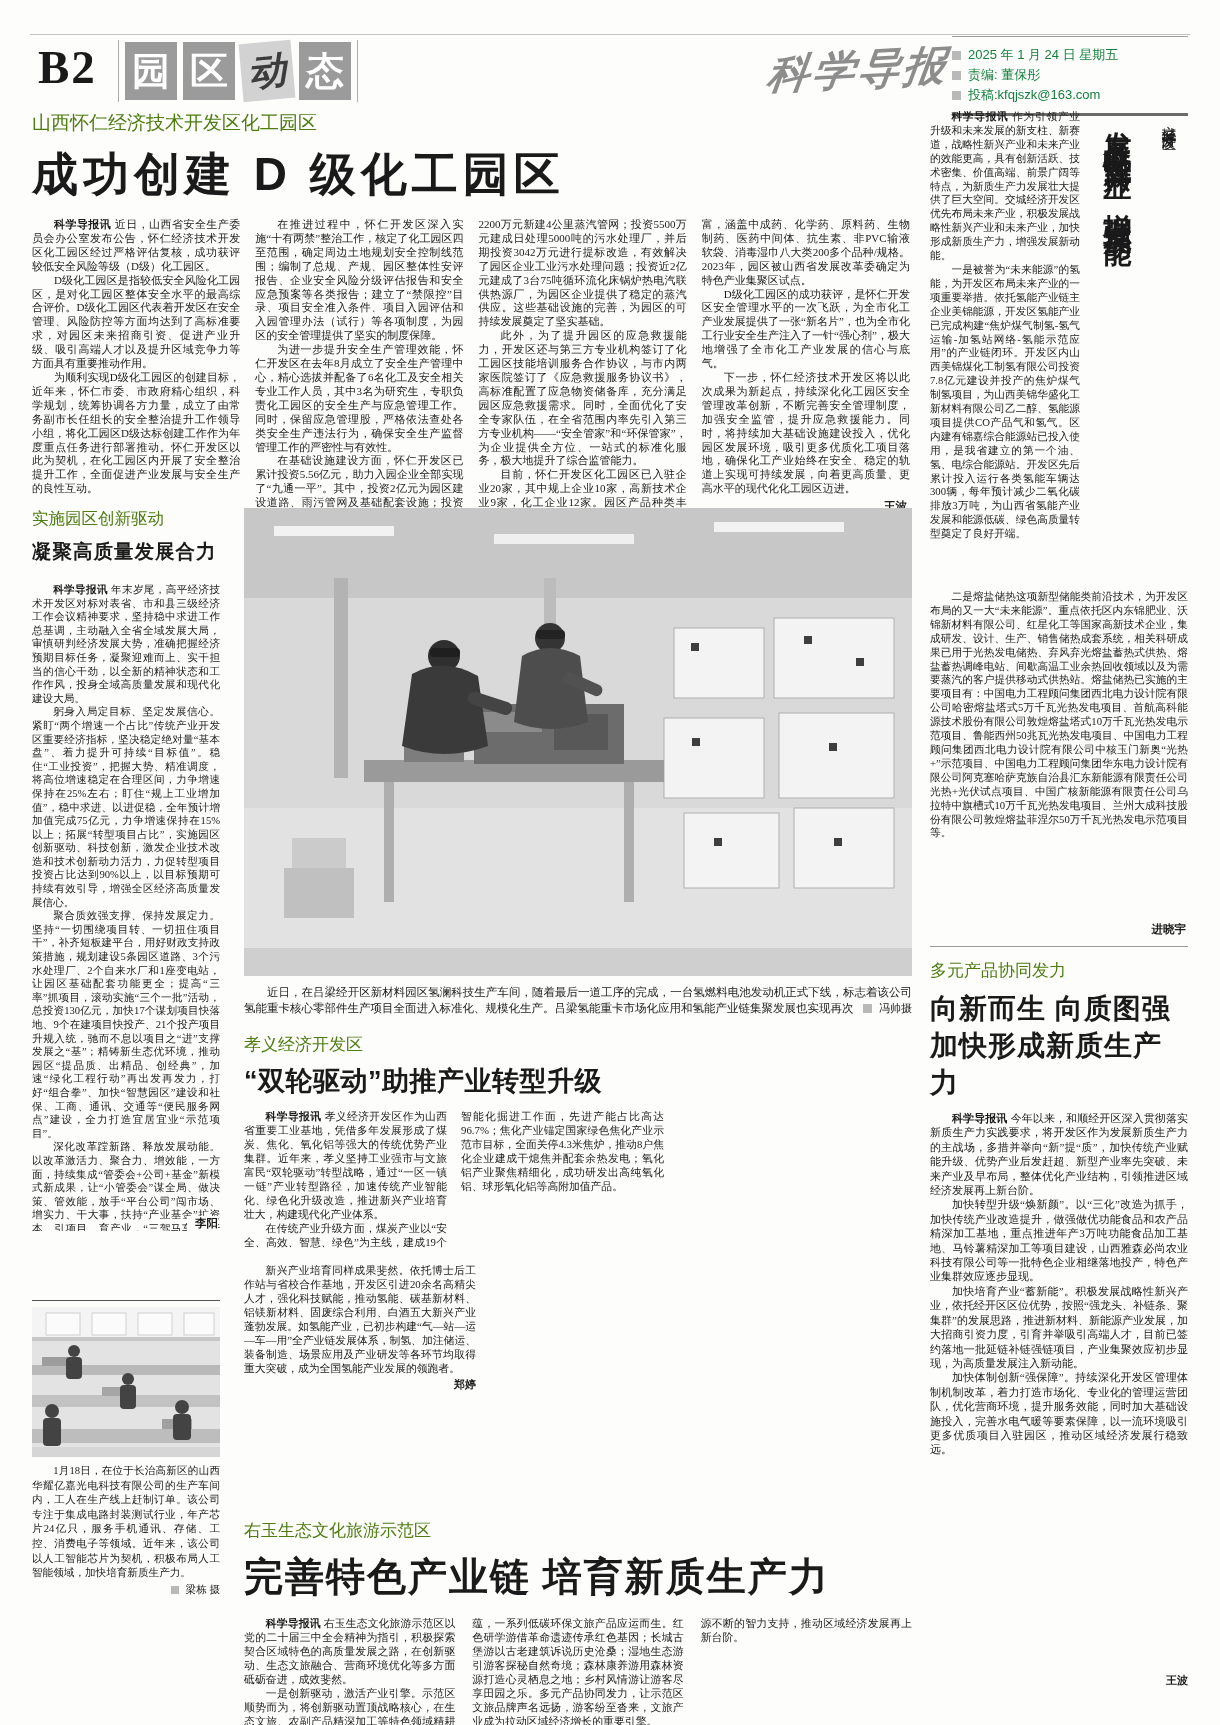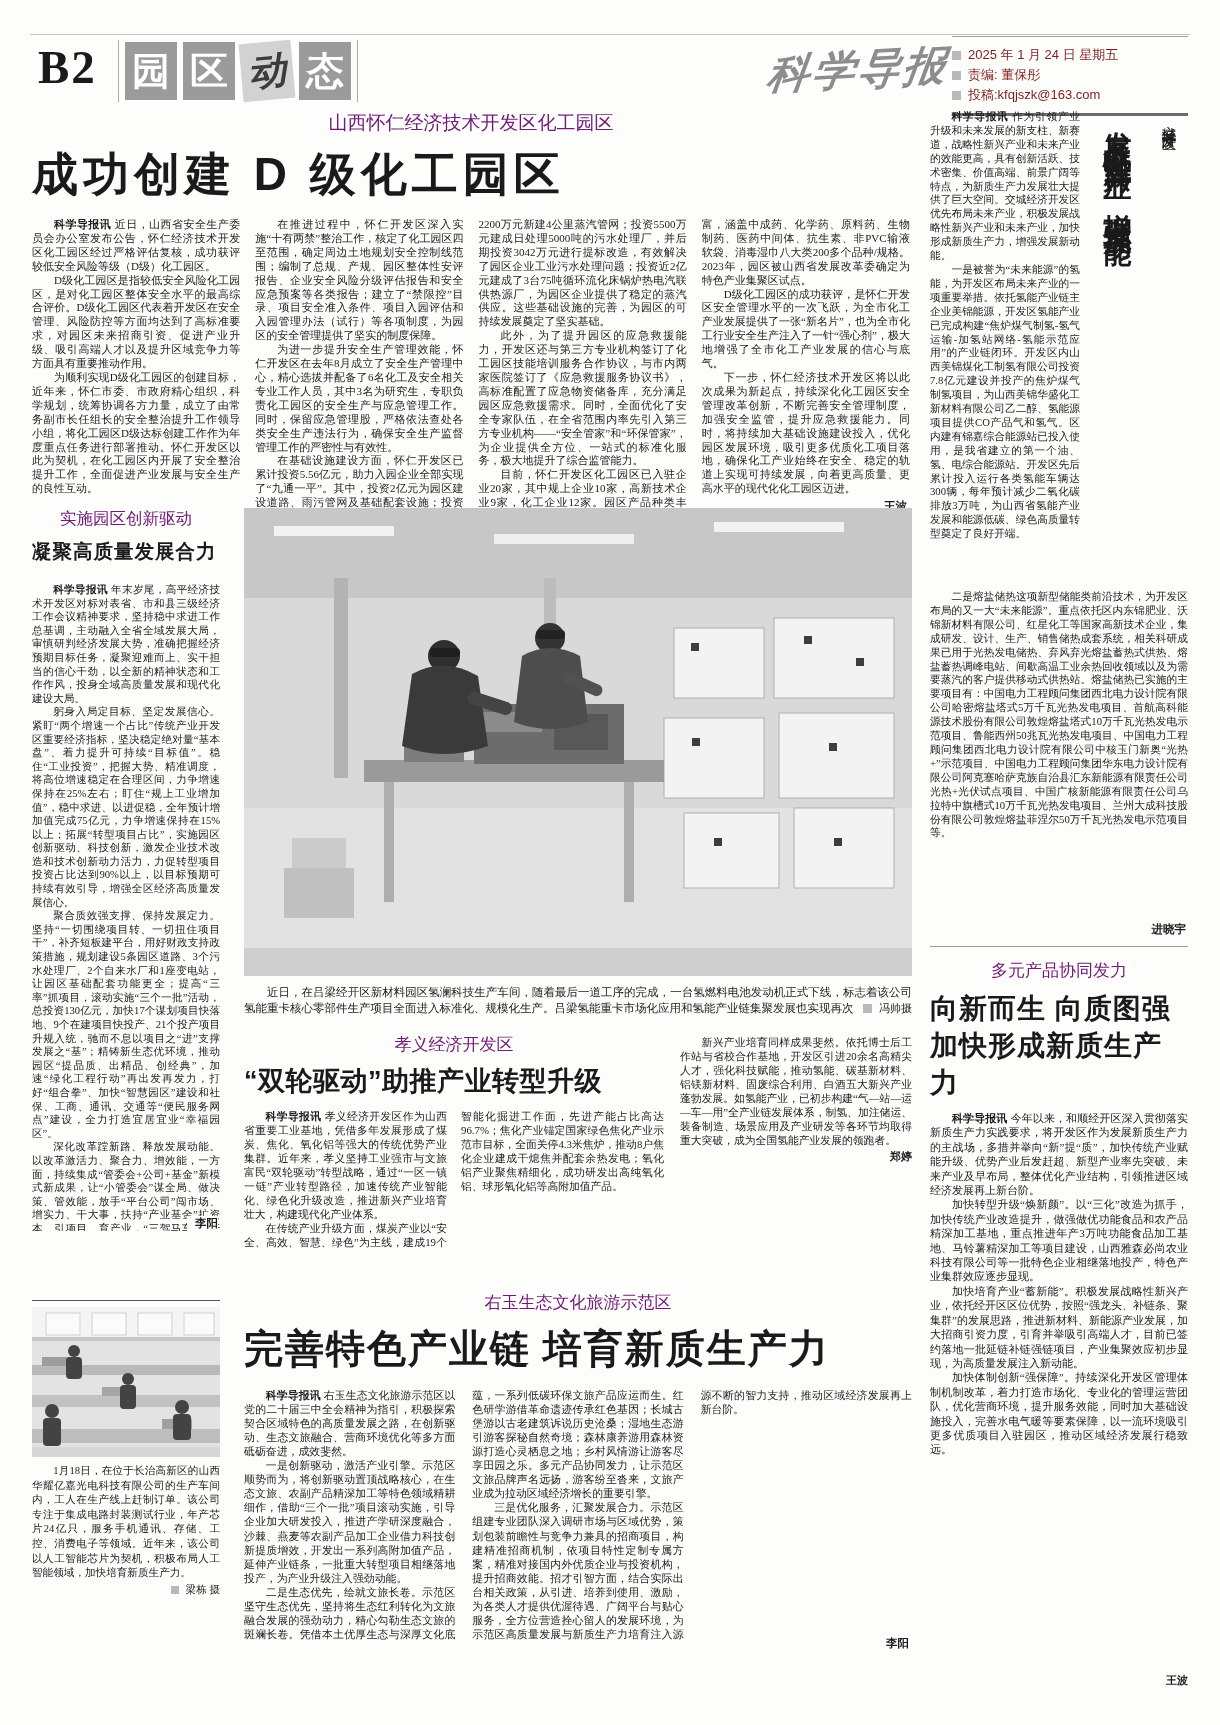--- a/index.html
+++ b/index.html
@@ -8,26 +8,26 @@
   .para{text-indent:2em;text-align:justify;}
   .lead{font-family:"Liberation Sans",sans-serif;font-weight:bold;}
   
   #topline{position:absolute;left:30px;right:30px;top:34px;height:1px;background:#c3c3c3;}
   #pagecode{position:absolute;left:38px;top:40px;font-size:47px;font-weight:bold;font-family:"Liberation Serif",serif;letter-spacing:2px;}
   #logo{position:absolute;left:118px;top:40px;display:flex;align-items:center;gap:6px;}
   .vbar{width:1px;height:62px;background:#adadad;}
   .logo-box{width:52px;height:58px;background:#9b9b9b;color:#fff;display:flex;align-items:center;justify-content:center;font-size:38px;font-weight:bold;font-family:"Liberation Serif",serif;}
   .logo-box.alt{background:#d2d2d2;color:#3c3c3c;font-style:italic;transform:rotate(-5deg);}
   #masthead{position:absolute;left:768px;top:42px;font-size:42px;color:#8d8d8d;font-weight:bold;font-style:italic;font-family:"DejaVu Serif",serif;transform:skewX(-10deg) rotate(-3deg);letter-spacing:3px;}
-  #dateblock{position:absolute;left:952px;top:36px;width:236px;border-top:1px solid #9f9f9f;border-bottom:3px solid #6b6b6b;padding:7px 0 7px 0;font-family:"Liberation Sans",sans-serif;font-size:13px;color:#7f1d1d;}
+  #dateblock{position:absolute;left:952px;top:36px;width:236px;border-top:1px solid #9f9f9f;border-bottom:3px solid #6b6b6b;padding:7px 0 7px 0;font-family:"Liberation Sans",sans-serif;font-size:13px;color:#15803d;}
   #dateblock .dline{display:flex;align-items:center;margin:2px 0;}
   .sq{display:inline-block;width:9px;height:9px;background:#b9b9b9;margin-right:7px;flex:0 0 auto;}
   
   #huairen{position:absolute;left:32px;top:110px;width:878px;}
-  .kicker{font-family:"Liberation Sans",sans-serif;font-size:19px;color:#701a75;text-align:center;}
+  .kicker{font-family:"Liberation Sans",sans-serif;font-size:19px;color:#4d7c0f;}
   #huairen .headline{font-family:"Liberation Sans",sans-serif;font-weight:900;font-size:46px;letter-spacing:5px;margin:8px 0 12px 0;}
   #huairen .body{columns:4;column-gap:15px;column-fill:auto;height:298px;font-size:11px;line-height:13.9px;overflow:hidden;position:relative;}
   .sig-abs{position:absolute;right:3px;bottom:0;font-weight:bold;font-family:"Liberation Sans",sans-serif;background:#fdfdfc;padding-left:8px;font-size:11.5px;}
   .relwrap{position:relative;}
   
   #gaoping{position:absolute;left:32px;top:508px;width:188px;}
   #gaoping .kicker{font-size:16.5px;}
   #gaoping .headline{font-family:"Liberation Sans",sans-serif;font-weight:900;font-size:19.5px;letter-spacing:1px;margin:8px 0 18px 0;}
   #gaoping .body{height:648px;font-size:10.6px;line-height:13.6px;overflow:hidden;position:relative;}
   
@@ -35,21 +35,21 @@
   #leftphoto .caption{margin-top:7px;font-size:10.6px;line-height:14.6px;text-align:justify;text-indent:2em;}
   #leftphoto .creditline{margin-top:2px;text-align:right;font-size:10.6px;display:flex;justify-content:flex-end;align-items:center;}
   #leftphoto .creditline .sq{width:8px;height:8px;}
   
   #center{position:absolute;left:244px;top:508px;width:668px;}
   .photo-frame{display:block;}
   #main-caption{position:relative;margin-top:9px;font-size:11.5px;line-height:15.8px;}
   #main-caption .cap{text-align:justify;text-indent:2em;}
   #main-caption .credit{position:absolute;right:0;bottom:0;background:#fdfdfc;padding-left:10px;display:flex;align-items:center;font-size:11px;}
   
-  #xiaoyi{margin-top:16px;display:flex;gap:16px;}
+  #xiaoyi{margin-top:16px;display:flex;flex-direction:column;}
   #xiaoyi .xleft{width:420px;}
   #xiaoyi .kicker{font-size:17px;}
   #xiaoyi .headline{font-family:"Liberation Sans",sans-serif;font-weight:900;font-size:27px;letter-spacing:0.5px;margin:7px 0 10px 0;}
   #xiaoyi .xbody{columns:2;column-gap:14px;column-fill:auto;height:152px;font-size:10.8px;line-height:14px;overflow:hidden;}
   #xiaoyi .xright{width:232px;font-size:10.8px;line-height:14px;height:238px;overflow:hidden;position:relative;padding-top:2px;}
   .sig-inline{text-align:right;font-weight:bold;font-family:"Liberation Sans",sans-serif;font-size:11px;margin-top:2px;}
   
   #youyu{margin-top:18px;}
   #youyu .kicker{font-size:17px;}
   #youyu .headline{font-family:"Liberation Serif",serif;font-weight:900;font-size:39px;letter-spacing:2px;margin:8px 0 12px 0;}
@@ -113,21 +113,21 @@
     </div>
   <div class="sig-abs" style="bottom:2px;">王波</div>
 </div>
 
 <div id="gaoping">
   <div class="kicker">实施园区创新驱动</div>
   <div class="headline">凝聚高质量发展合力</div>
   <div class="body">
       <p class="para"><b class="lead">科学导报讯 </b>年末岁尾，高平经济技术开发区对标对表省、市和县三级经济工作会议精神要求，坚持稳中求进工作总基调，主动融入全省全域发展大局，审慎研判经济发展大势，准确把握经济预期目标任务，凝聚迎难而上、实干担当的信心干劲，以全新的精神状态和工作作风，投身全域高质量发展和现代化建设大局。</p>
       <p class="para">躬身入局定目标、坚定发展信心。紧盯“两个增速一个占比”传统产业开发区重要经济指标，坚决稳定绝对量“基本盘”、着力提升可持续“目标值”。稳住“工业投资”，把握大势、精准调度，将高位增速稳定在合理区间，力争增速保持在25%左右；盯住“规上工业增加值”，稳中求进、以进促稳，全年预计增加值完成75亿元，力争增速保持在15%以上；拓展“转型项目占比”，实施园区创新驱动、科技创新，激发企业技术改造和技术创新动力活力，力促转型项目投资占比达到90%以上，以目标预期可持续有效引导，增强全区经济高质量发展信心。</p>
-      <p class="para">聚合质效强支撑、保持发展定力。坚持“一切围绕项目转、一切扭住项目干”，补齐短板建平台，用好财政支持政策措施，规划建设5条园区道路、3个污水处理厂、2个自来水厂和1座变电站，让园区基础配套功能更全；提高“三率”抓项目，滚动实施“三个一批”活动，总投资130亿元，加快17个谋划项目快落地、9个在建项目快投产、21个投产项目升规入统，驰而不息以项目之“进”支撑发展之“基”；精铸新生态优环境，推动园区“提品质、出精品、创经典”，加速“绿化工程行动”再出发再发力，打好“组合拳”、加快“智慧园区”建设和社保、工商、通讯、交通等“便民服务网点”建设，全力打造宜居宜业“幸福园区”。</p>
+      <p class="para">聚合质效强支撑、保持发展定力。坚持“一切围绕项目转、一切扭住项目干”，补齐短板建平台，用好财政支持政策措施，规划建设5条园区道路、3个污水处理厂、2个自来水厂和1座变电站，让园区基础配套功能更全；提高“三率”抓项目，滚动实施“三个一批”活动，总投资130亿元，加快17个谋划项目快落地、9个在建项目快投产、21个投产项目升规入统，驰而不息以项目之“进”支撑发展之“基”；精铸新生态优环境，推动园区“提品质、出精品、创经典”，加速“绿化工程行动”再出发再发力，打好“组合拳”、加快“智慧园区”建设和社保、工商、通讯、交通等“便民服务网点”建设，全力打造宜居宜业“示范项目”。</p>
       <p class="para">深化改革蹚新路、释放发展动能。以改革激活力、聚合力、增效能，一方面，持续集成“管委会+公司+基金”新模式新成果，让“小管委会”谋全局、做决策、管效能，放手“平台公司”闯市场、增实力、干大事，扶持“产业基金”扩资本、引项目、育产业，“三驾马车”各行其道、各司其职、各展其能；另一方面，全力打造“承诺制+标准地+全代办”改革新标杆新赛道，推动符合条件项目审批全覆盖，让“承诺制”成为企地践诺合作的“加速器”，加快新增工业用地向重大项目、加快转型项目集聚，让“标准地”成为项目落地的“硬支撑”，深化拓展“全代办”服务体系，以改革效能推动开发区经济社会高质量发展。</p>
     </div>
   <div class="sig-abs" style="position:absolute;right:2px;bottom:0;">李阳</div>
 </div>
 
 <div id="leftphoto">
   <svg class="photo-frame" width="188" height="150" viewBox="0 0 188 150">
     <rect width="188" height="150" fill="#e3e3e3"></rect>
     <rect y="0" width="188" height="34" fill="#f4f4f4"></rect>
     <rect y="30" width="188" height="4" fill="#c7c7c7"></rect>

